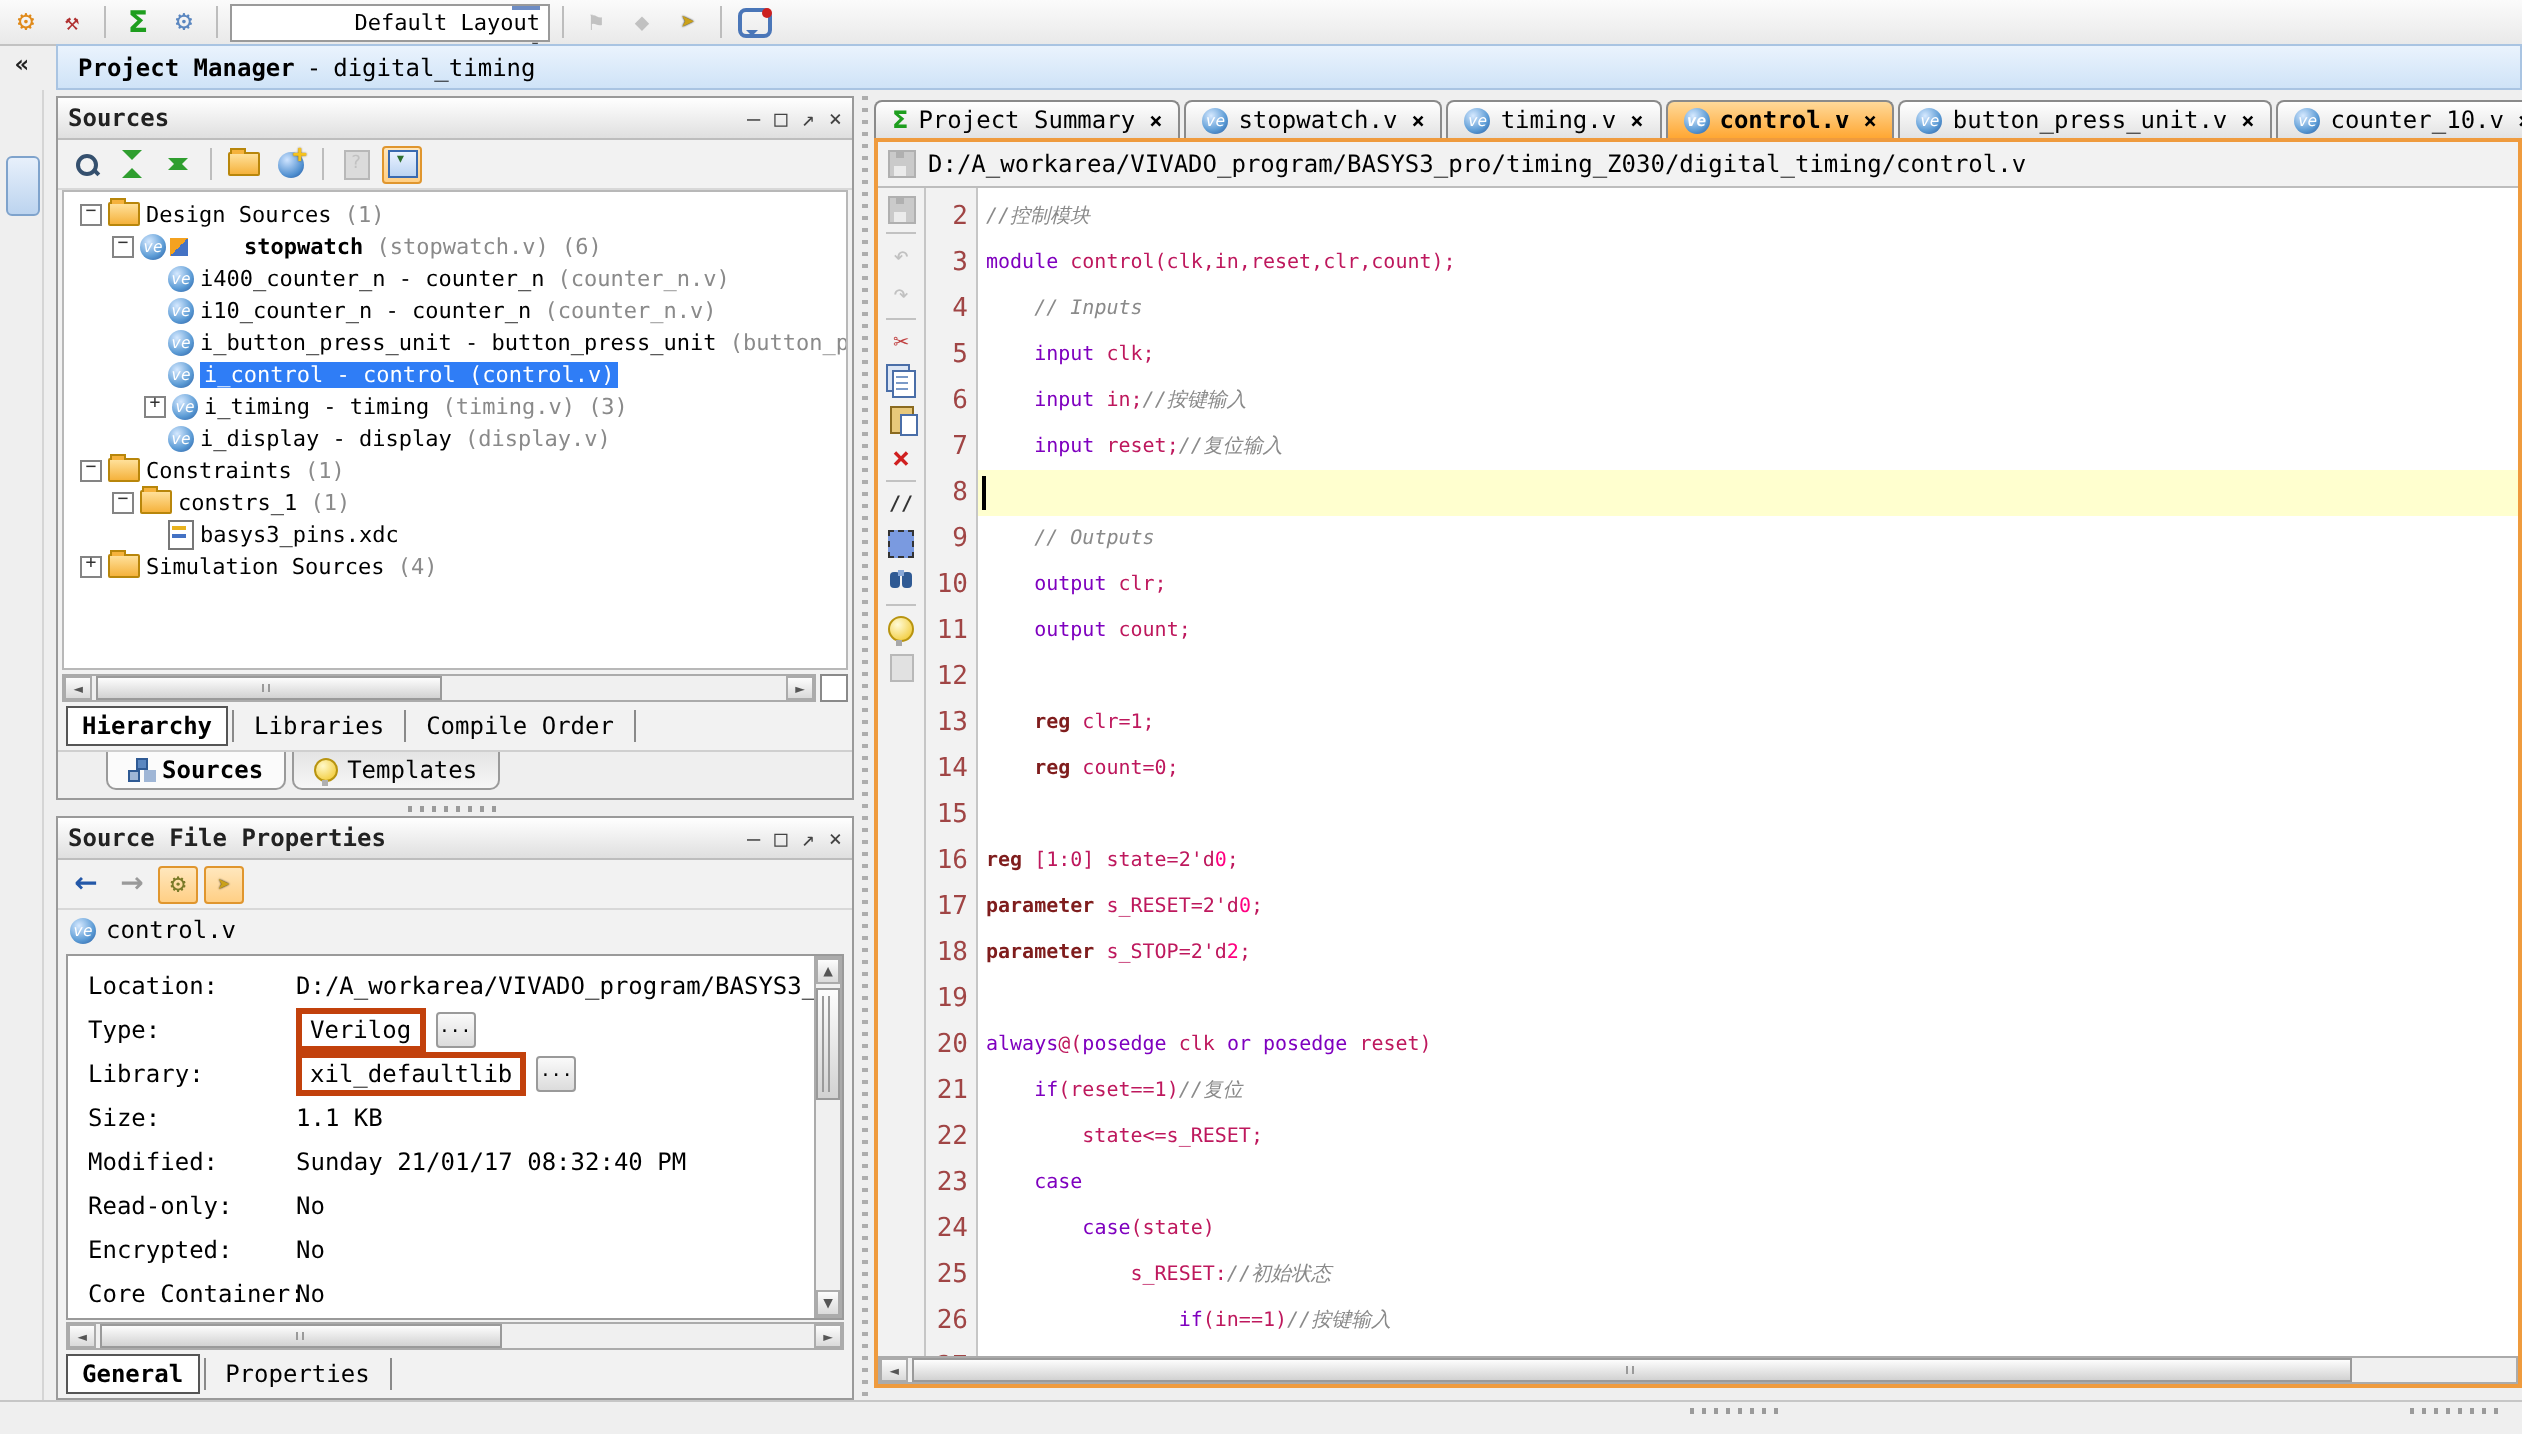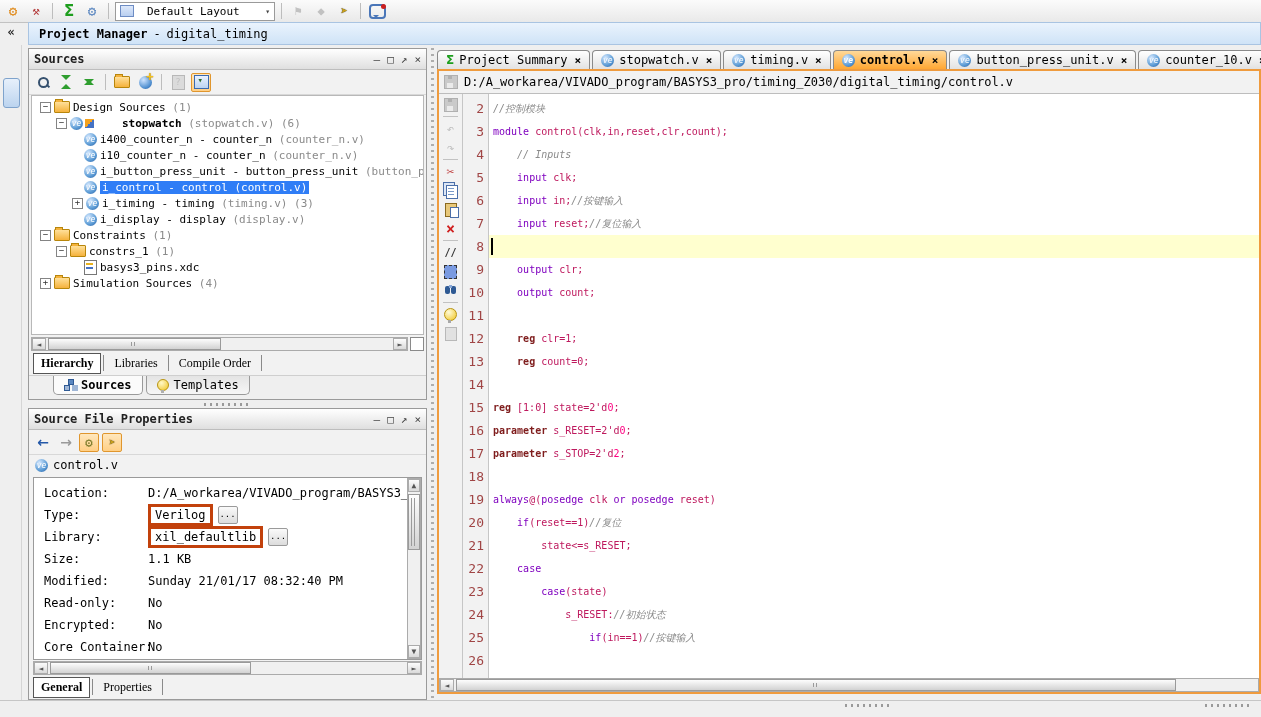--- a/index.html
+++ b/index.html
@@ -3,21 +3,21 @@
 <meta charset="utf-8">
 <style>
   html,body{margin:0;padding:0;background:#d8d8d8;}
   #root{position:relative;width:1261px;height:717px;background:#efefef;font-family:"DejaVu Sans Mono",monospace;font-size:12px;color:#000;overflow:hidden;}
   .abs{position:absolute;}
 
   
   #top-toolbar{left:0;top:0;width:1261px;height:22px;background:linear-gradient(#fbfbfb,#e9e9e9);border-bottom:1px solid #c2c2c2;display:flex;align-items:center;padding-left:3px;gap:3px;}
   .tbtn{height:18px;min-width:20px;display:flex;align-items:center;justify-content:center;border-radius:2px;}
   .tsep{width:1px;height:16px;background:#bdbdbd;margin:0 3px;}
-  .combo{display:flex;align-items:center;gap:13px;border:1px solid #9a9a9a;background:#fff;height:17px;padding:0 4px;min-width:150px;font-size:11px;}
+  .combo{display:flex;align-items:flex-end;gap:0;border:1px solid #9a9a9a;background:#fff;height:17px;padding:0 4px;min-width:150px;font-size:11px;flex-direction:column;}
   .combo .arrow{margin-left:auto;font-size:8px;color:#444;}
   .dis{color:#a8a8a8 !important;filter:grayscale(1);opacity:.65;}
 
   
   .g-gear{color:#e08a1a;font-size:14px;line-height:14px;}
   .g-gear2{color:#5b87c0;font-size:14px;line-height:14px;}
   .g-sigma{color:#1e9e1e;font-weight:bold;font-size:15px;font-family:"DejaVu Sans",sans-serif;}
   .g-tools{color:#b03030;font-size:12px;}
   .g-cursor{color:#caa11a;font-size:12px;text-shadow:0 0 1px #000;}
   .g-bubble{width:13px;height:11px;border:2px solid #4a76b8;border-radius:4px;position:relative;}
@@ -76,21 +76,21 @@
   .ic-scrollto:after{content:"▾";position:absolute;left:3px;top:-1px;font-size:9px;color:#2f6f2f;}
 
   
   .hscroll{height:14px;display:flex;align-items:stretch;border:1px solid #ababab;background:#f0f0f0;box-sizing:border-box;}
   .sbtn{width:14px;display:flex;align-items:center;justify-content:center;font-size:8px;color:#555;background:linear-gradient(#fcfcfc,#dadada);border:1px solid #ababab;box-sizing:border-box;}
   .sthumb{background:linear-gradient(#fdfdfd,#d2d2d2);border:1px solid #9a9a9a;box-sizing:border-box;position:relative;}
   .sthumb:after{content:"";position:absolute;left:50%;top:3px;bottom:3px;width:6px;margin-left:-3px;background:repeating-linear-gradient(90deg,#9a9a9a 0 1px,transparent 1px 3px);}
   .vscroll{width:14px;display:flex;flex-direction:column;border:1px solid #ababab;background:#f0f0f0;box-sizing:border-box;flex:0 0 auto;}
 
   
-  .viewtabs{height:24px;display:flex;align-items:center;padding-left:4px;gap:0;flex:0 0 auto;font-family:Liberation Serif, serif;}
+  .viewtabs{height:24px;display:flex;align-items:center;padding-left:4px;gap:0;flex:0 0 auto;}
   .vtab{padding:2px 7px;border:1px solid transparent;white-space:nowrap;}
   .vtab.active{border-color:#555;background:#fff;font-weight:bold;}
   .vtabsep{width:1px;height:16px;background:#8a8a8a;margin:0 2px;}
 
   
   .paneltabs{height:23px;display:flex;align-items:flex-start;padding-left:24px;gap:3px;background:#efefef;border-top:1px solid #cfcfcf;flex:0 0 auto;}
   .ptab{display:flex;align-items:center;gap:5px;padding:2px 10px;border:1px solid #9a9a9a;border-top:none;border-radius:0 0 5px 5px;background:linear-gradient(#e4e4e4,#f6f6f6);white-space:nowrap;}
   .ptab.active{background:#fbfbfb;font-weight:bold;}
   .ic-nodes{width:12px;height:12px;position:relative;}
   .ic-nodes:before{content:"";position:absolute;left:4px;top:0;width:4px;height:4px;background:#5b87c0;border:1px solid #2f5a94;}
@@ -554,20 +554,21 @@
           <div class="gline">27</div>
         </div>
       <div id="code">
           <div class="cline"><span class="sg-c">//控制模块</span></div>
           <div class="cline"><span class="sg-k">module</span><span class="sg-p"> control(clk,in,reset,clr,count);</span></div>
           <div class="cline"><span class="sg-p">    </span><span class="sg-c">// Inputs</span></div>
           <div class="cline"><span class="sg-p">    </span><span class="sg-k">input</span><span class="sg-p"> clk;</span></div>
           <div class="cline"><span class="sg-p">    </span><span class="sg-k">input</span><span class="sg-p"> in;</span><span class="sg-c">//按键输入</span></div>
           <div class="cline"><span class="sg-p">    </span><span class="sg-k">input</span><span class="sg-p"> reset;</span><span class="sg-c">//复位输入</span></div>
           <div class="cline cur"><span class="caret"></span></div>
+          <div class="cline"><span class="sg-p">    </span><span class="sg-c">// Outputs</span></div>
           <div class="cline"><span class="sg-p">    </span><span class="sg-k">output</span><span class="sg-p"> clr;</span></div>
           <div class="cline"><span class="sg-p">    </span><span class="sg-k">output</span><span class="sg-p"> count;</span></div>
           <div class="cline"></div>
           <div class="cline"><span class="sg-p">    </span><span class="sg-k2">reg</span><span class="sg-p"> clr=1;</span></div>
           <div class="cline"><span class="sg-p">    </span><span class="sg-k2">reg</span><span class="sg-p"> count=0;</span></div>
           <div class="cline"></div>
           <div class="cline"><span class="sg-k2">reg</span><span class="sg-p"> [1:0] state=2'd</span><span class="sg-n">0</span><span class="sg-p">;</span></div>
           <div class="cline"><span class="sg-k2">parameter</span><span class="sg-p"> s_RESET=2'd</span><span class="sg-n">0</span><span class="sg-p">;</span></div>
           <div class="cline"><span class="sg-k2">parameter</span><span class="sg-p"> s_STOP=2'd</span><span class="sg-n">2</span><span class="sg-p">;</span></div>
           <div class="cline"></div>

